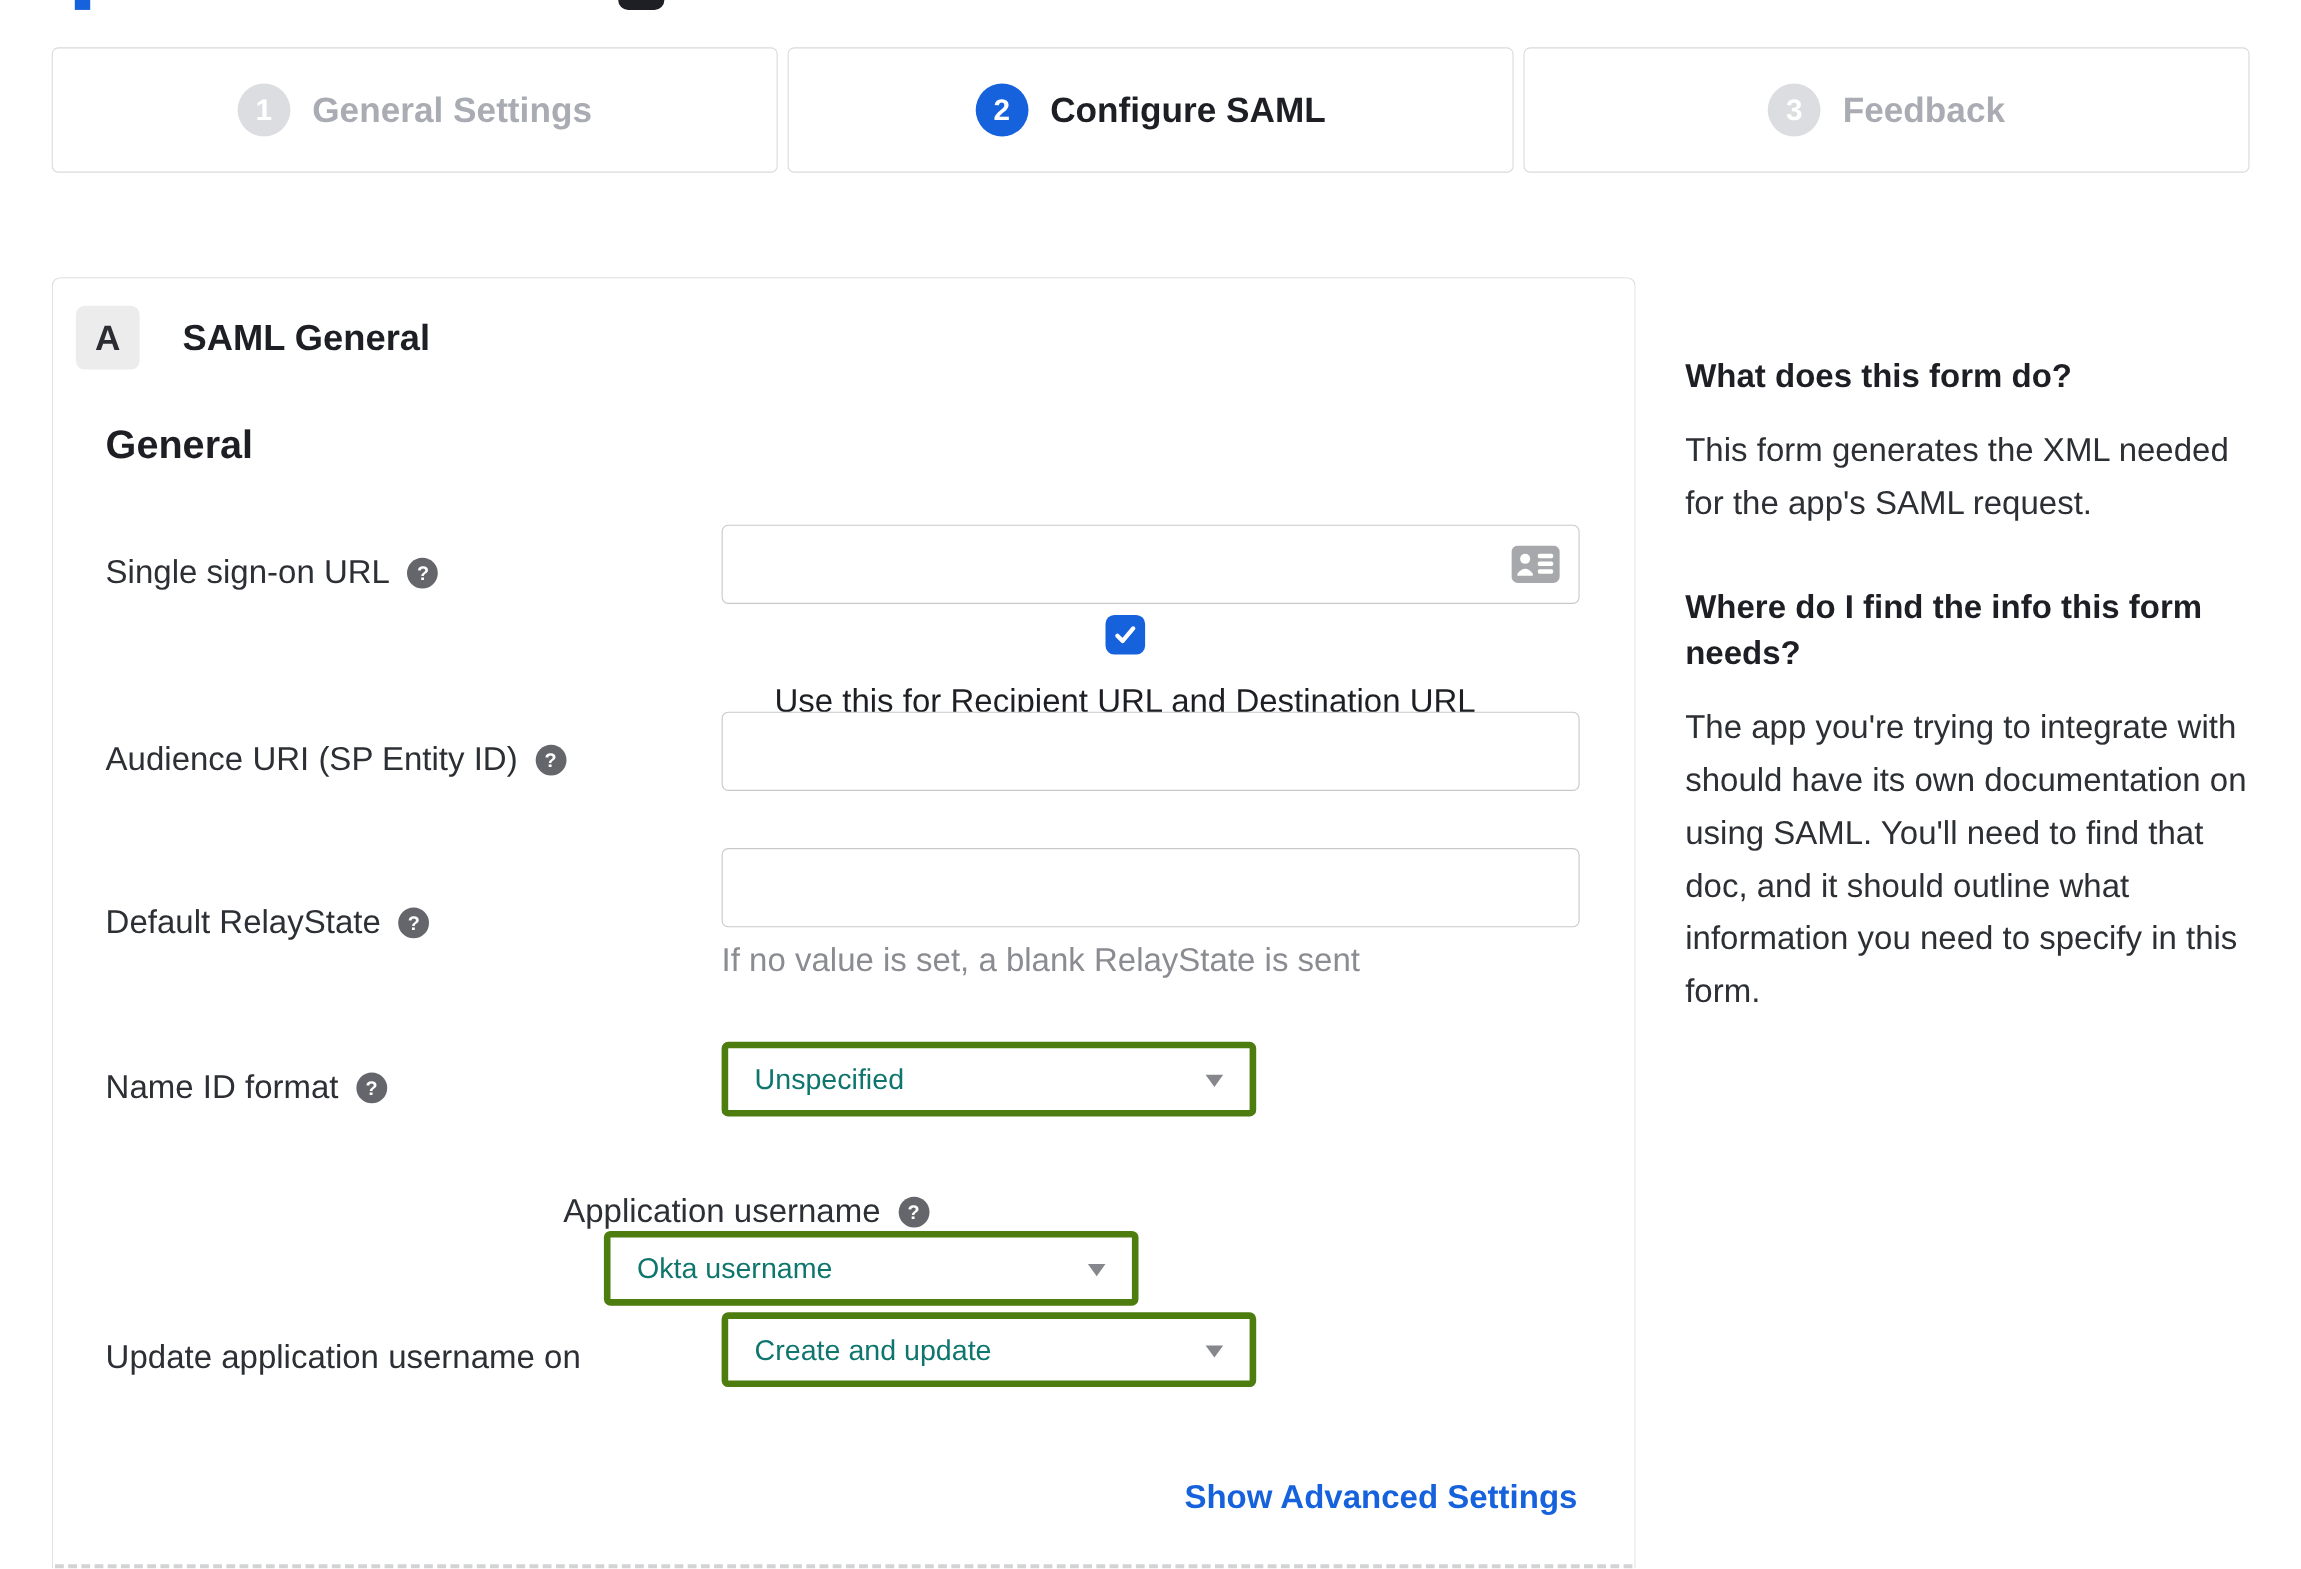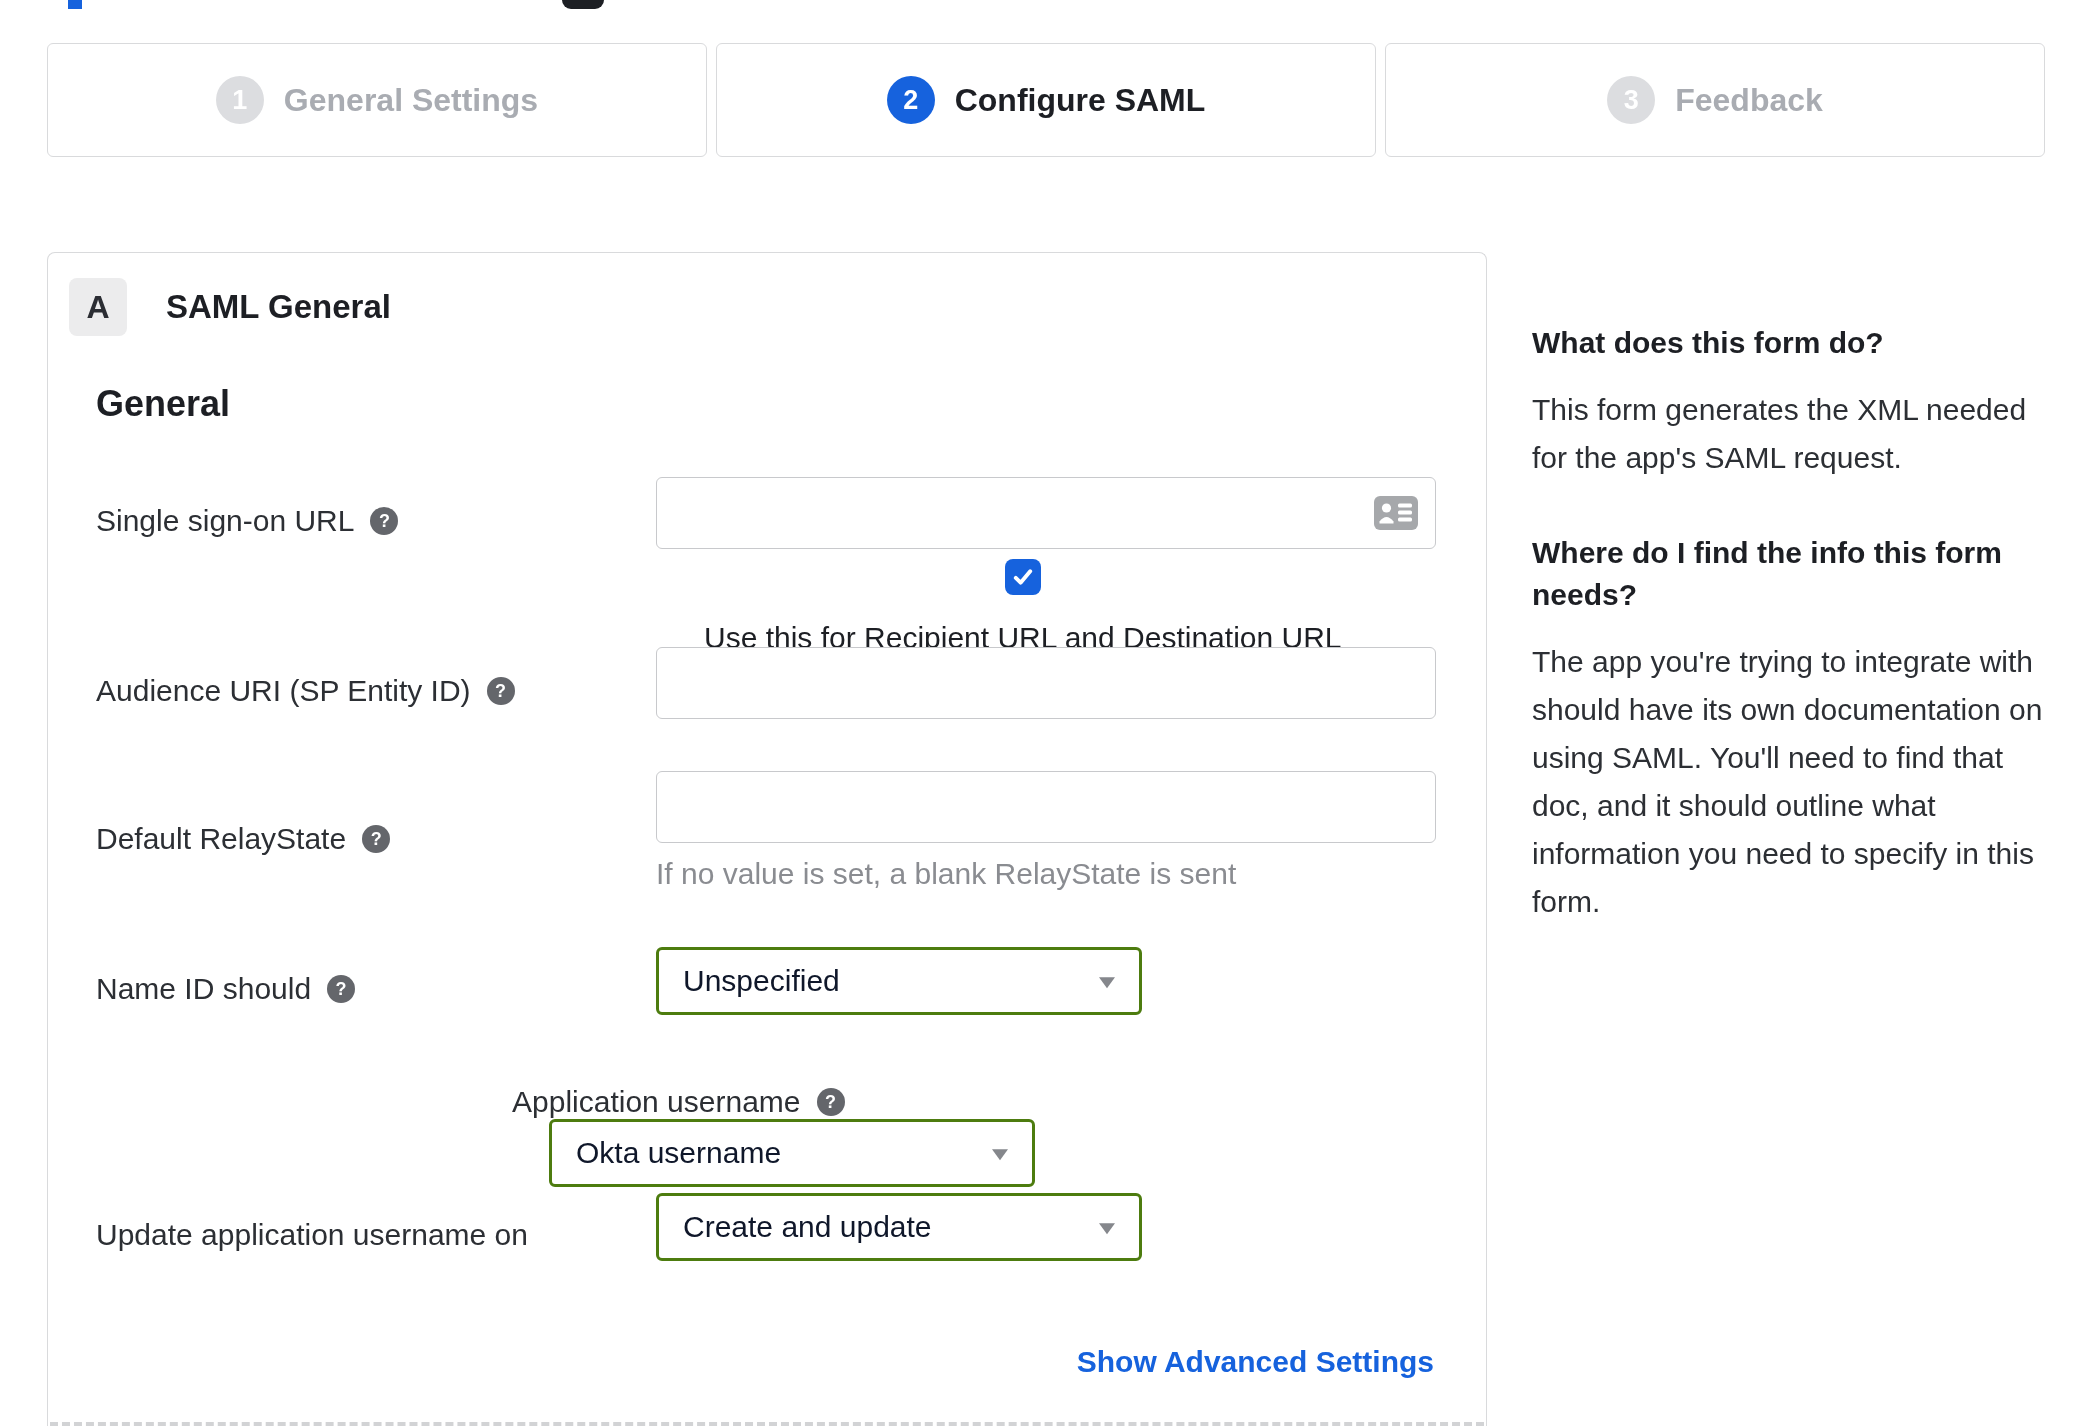--- a/index.html
+++ b/index.html
@@ -89,23 +89,23 @@
     width: 36px; height: 36px; border-radius: 8px; background: #1662dd;
     display: flex; align-items: center; justify-content: center; flex: none;
   }
   .checkbox svg { width: 24px; height: 24px; }
   .checkbox-label { font-size: 30px; color: #1d1f24; }
 
   .hint { margin-top: 14px; font-size: 30px; color: #8a8c91; }
 
   .select-box {
     width: 486px; height: 68px; flex: none;
-    border: 3px solid #4d7c0f; border-radius: 6px; background: #fff;
+    border: 6px solid #4d7c0f; border-radius: 6px; background: #fff;
     display: flex; align-items: center; padding: 0 24px;
-    font-size: 30px; color: #0f172a; cursor: default;
+    font-size: 26px; color: #0f766e; cursor: default;
     position: relative;
   }
   .select-caret {
     position: absolute; right: 24px; top: 50%; transform: translateY(-35%);
     width: 0; height: 0;
     border-left: 8px solid transparent; border-right: 8px solid transparent;
     border-top: 11px solid #85878c;
   }
 
   .advanced-link {
@@ -190,21 +190,21 @@
       <span class="help-icon"></span>
     </div>
     <div class="input-wrap">
       <input class="text-input" type="text" placeholder="" style="">
       <div class="hint">If no value is set, a blank RelayState is sent</div>
     </div>
   </div>
 
   <div class="form-row" style="top: 694px;">
     <div class="field-label-cell">
-      <span class="field-label">Name ID should</span>
+      <span class="field-label">Name ID format</span>
       <span class="help-icon"></span>
     </div>
     <div class="select-box">
       <span>Unspecified</span>
       <span class="select-caret"></span>
     </div>
   </div>
 
   <div class="form-row" style="top: 816px; flex-direction: column;">
     <div class="field-label-cell">

